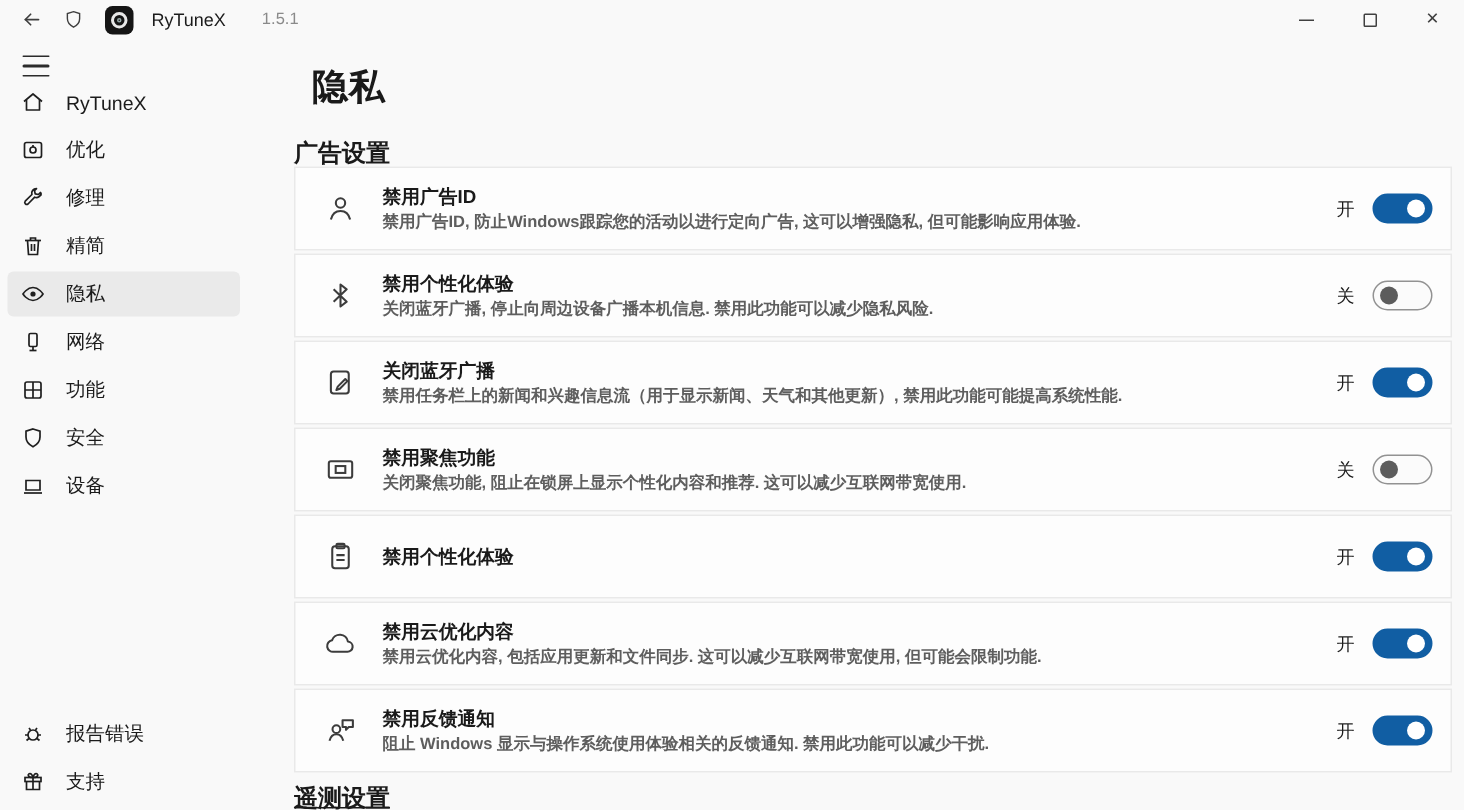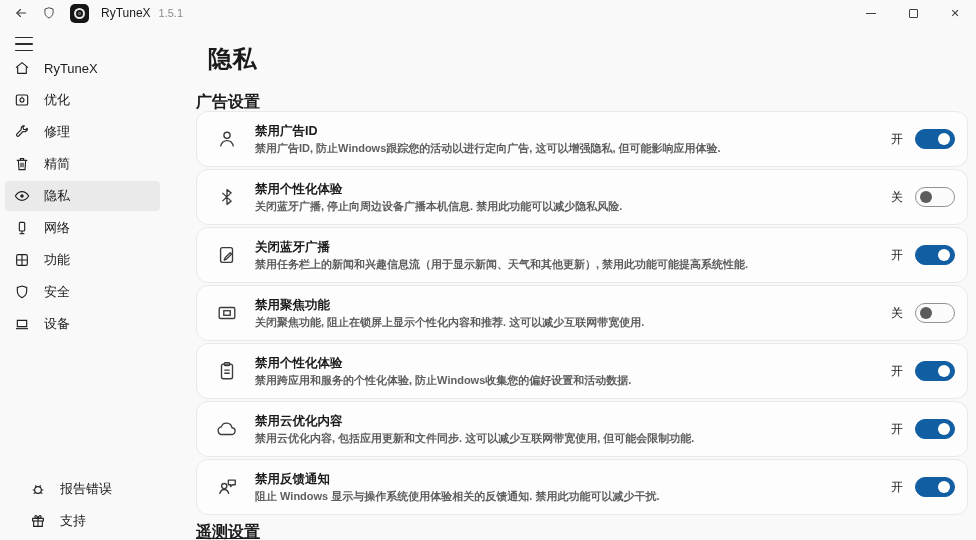--- a/index.html
+++ b/index.html
@@ -11,47 +11,47 @@
   
   .titlebar { height:26px; display:flex; align-items:center; padding-left:10px; }
   .tb-btn { width:22px; height:22px; display:flex; align-items:center; justify-content:center; color:#3f3f3f; }
   .back-arrow svg { display:block; }
   .tb-shield { margin-left:6px; }
   .app-logo { width:19px; height:19px; background:#151515; border-radius:5px; margin-left:10px;
     display:flex; align-items:center; justify-content:center; }
   .app-logo .lens { width:11px; height:11px; border:2px solid #e8e8e8; border-radius:50%; position:relative; }
   .app-logo .lens:after { content:""; position:absolute; inset:2px; border-radius:50%; border:1px solid #9aa; }
   .app-name { font-size:12px; margin-left:12px; color:#1b1b1b; }
-  .app-version { font-size:11px; margin-left:8px; color:#8a8a8a;text-align:center; }
+  .app-version { font-size:11px; margin-left:24px; color:#8a8a8a;text-align:center; }
   .tb-spacer { flex:1; }
   .win-controls { display:flex; height:100%; }
   .win-btn { width:42px; height:26px; display:flex; align-items:center; justify-content:center; color:#404040; }
   .icon-min { width:10px; height:1px; background:#404040; display:block; }
   .icon-max { width:9px; height:9px; border:1px solid #404040; border-radius:1px; display:block; }
   .icon-close { font-size:11px; line-height:1; color:#404040; }
   
   .hamburger { position:absolute; left:8px; top:31px; width:32px; height:26px; padding:6px 7px;
     display:flex; flex-direction:column; justify-content:space-between; border-radius:4px; }
   .hamburger span { display:block; height:1.4px; background:#2b2b2b; border-radius:1px; }
   
   .sidebar { position:absolute; left:0; top:53px; width:165px; bottom:0; display:flex; flex-direction:column; }
   .nav-list { display:flex; flex-direction:column; }
   .nav-item { height:30px; margin:0 5px 2px 5px; border-radius:4px; display:flex; align-items:center;
     padding-left:8px; cursor:default; }
   .nav-item.selected { background:#eaeaea; }
   .nav-icon { width:17px; height:17px; display:flex; align-items:center; justify-content:center; color:#1f1f1f; }
   .nav-icon svg { display:block; }
   .nav-label { margin-left:14px; font-size:13px; color:#1b1b1b; white-space:nowrap; }
-  .nav-footer { position:absolute; left:16px; right:0; bottom:2px; }
+  .nav-footer { position:absolute; left:0; right:0; bottom:2px; }
   
   .content { position:absolute; left:165px; top:26px; right:0; bottom:0; padding:16px 8px 0 31px; }
   .page-title { font-size:24px; font-weight:700; letter-spacing:.5px; margin-left:12px; line-height:34px; color:#1a1a1a; }
   .section-title { font-size:16px; font-weight:700; margin-top:16px; height:15px; color:#1a1a1a; }
   .card-list { margin-top:4px; }
-  .card { height:56px; background:#fdfdfd; border:1px solid #e9e9e9; border-radius:12px; margin-bottom:2px;
+  .card { height:56px; background:#fdfdfd; border:1px solid #e9e9e9; border-radius:0; margin-bottom:2px;
     display:flex; align-items:center; padding:0 12px 0 18px; }
   .card-icon { width:24px; height:24px; color:#3c3c3c; display:flex; align-items:center; justify-content:center; flex:0 0 24px; }
   .card-icon svg { display:block; }
   .card-text { margin-left:16px; flex:1; min-width:0; }
   .card-title { font-size:12.5px; font-weight:700; color:#1a1a1a; line-height:17px; }
   .card-desc { font-size:11px; color:#5e5e5e; line-height:15px; margin-top:1px;
     white-space:nowrap; overflow:hidden; text-overflow:ellipsis;font-weight:bold; }
   .card-right { display:flex; align-items:center; flex:0 0 auto; padding-left:12px; }
   .state-label { font-size:12px; color:#1b1b1b; margin-right:12px; }
   .toggle { width:40px; height:20px; border-radius:10px; position:relative; flex:0 0 40px; }
@@ -307,21 +307,20 @@
     <div class="card">
       <span class="card-icon">
         <svg width="22" height="22" viewBox="0 0 24 24" fill="none" stroke="currentColor" stroke-width="1.5">
             <rect x="6" y="4.5" width="12" height="16" rx="2"></rect>
             <rect x="9" y="2.8" width="6" height="3.2" rx="1"></rect>
             <path d="M9 11h6M9 14.5h6"></path>
           </svg>
       </span>
       <div class="card-text">
         <div class="card-title">禁用个性化体验</div>
-        <div class="card-desc">禁用跨应用和服务的个性化体验, 防止Windows收集您的偏好设置和活动数据.</div>
       </div>
       <div class="card-right">
         <span class="state-label">开</span>
         <span class="toggle on">
             <span class="knob"></span>
           </span>
       </div>
     </div>
 
     <div class="card">

